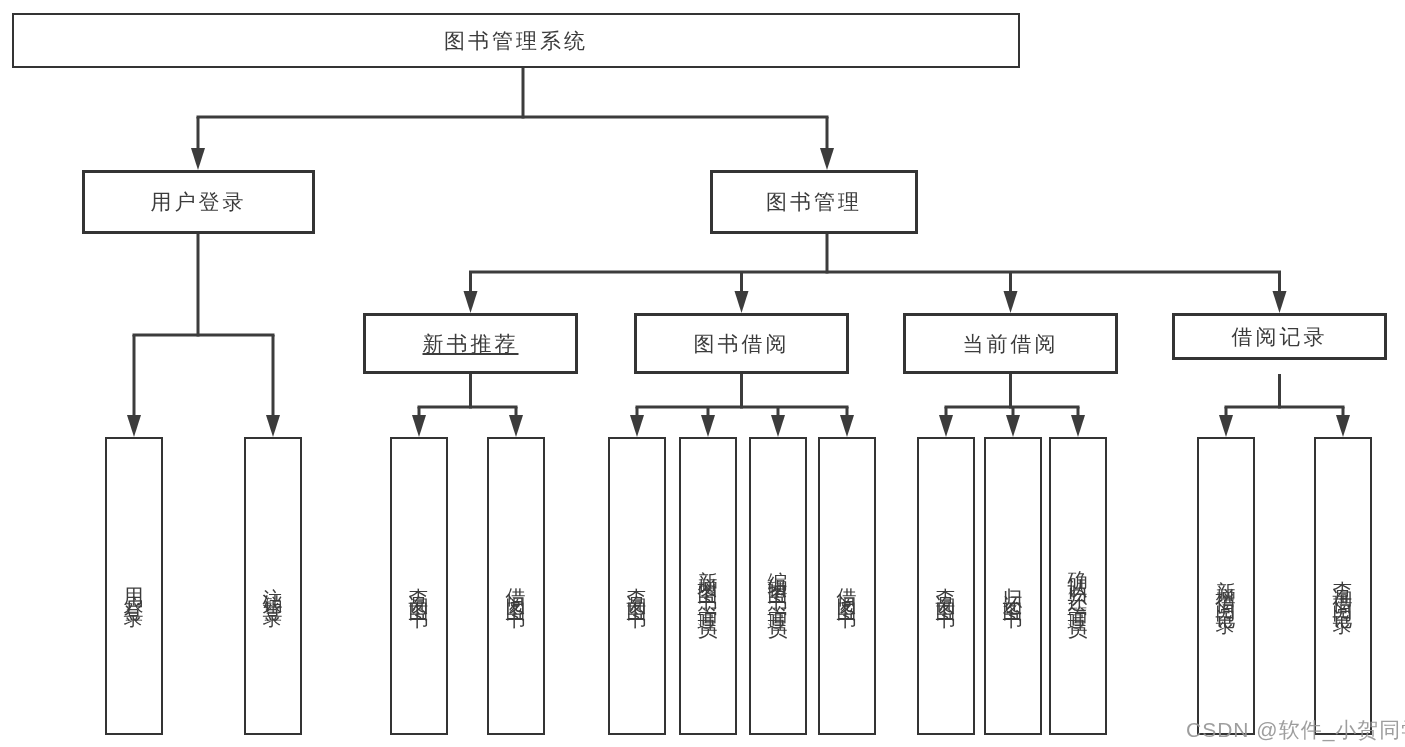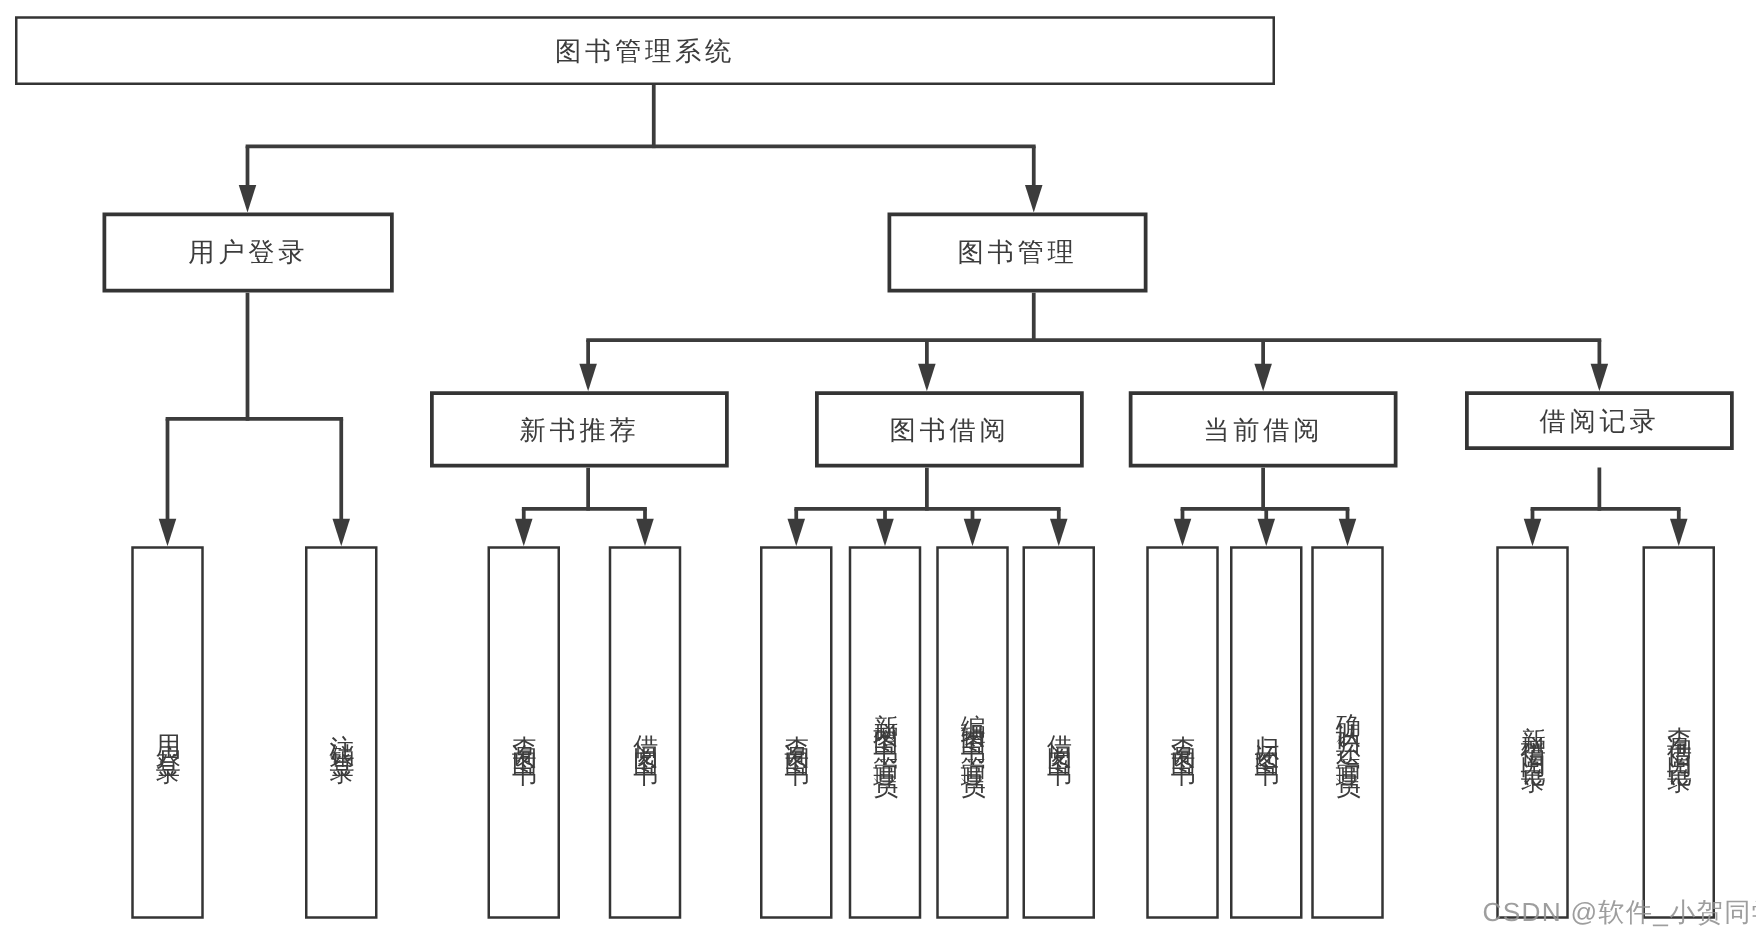--- a/index.html
+++ b/index.html
@@ -123,24 +123,24 @@
     <span>图书管理系统</span>
   </div>
 
   <div class="box thick" style="left:82px; top:170px; width:233px; height:64px;">
     <span>用户登录</span>
   </div>
   <div class="box thick" style="left:710px; top:170px; width:208px; height:64px;">
     <span>图书管理</span>
   </div>
 
-  <div class="box thick" style="left:344px; top:313px; width:239px; height:61px;">
+  <div class="box thick" style="left:363px; top:313px; width:215px; height:61px;text-decoration:underline;">
     <span>新书推荐</span>
   </div>
-  <div class="box thick" style="left:652px; top:313px; width:215px; height:61px;">
+  <div class="box thick" style="left:634px; top:313px; width:215px; height:61px;">
     <span>图书借阅</span>
   </div>
   <div class="box thick" style="left:903px; top:313px; width:215px; height:61px;">
     <span>当前借阅</span>
   </div>
   <div class="box thick" style="left:1172px; top:313px; width:215px; height:47px;">
     <span>借阅记录</span>
   </div>
 
   <div class="box leaf" style="left:105px; top:437px; width:58px; height:298px;">

